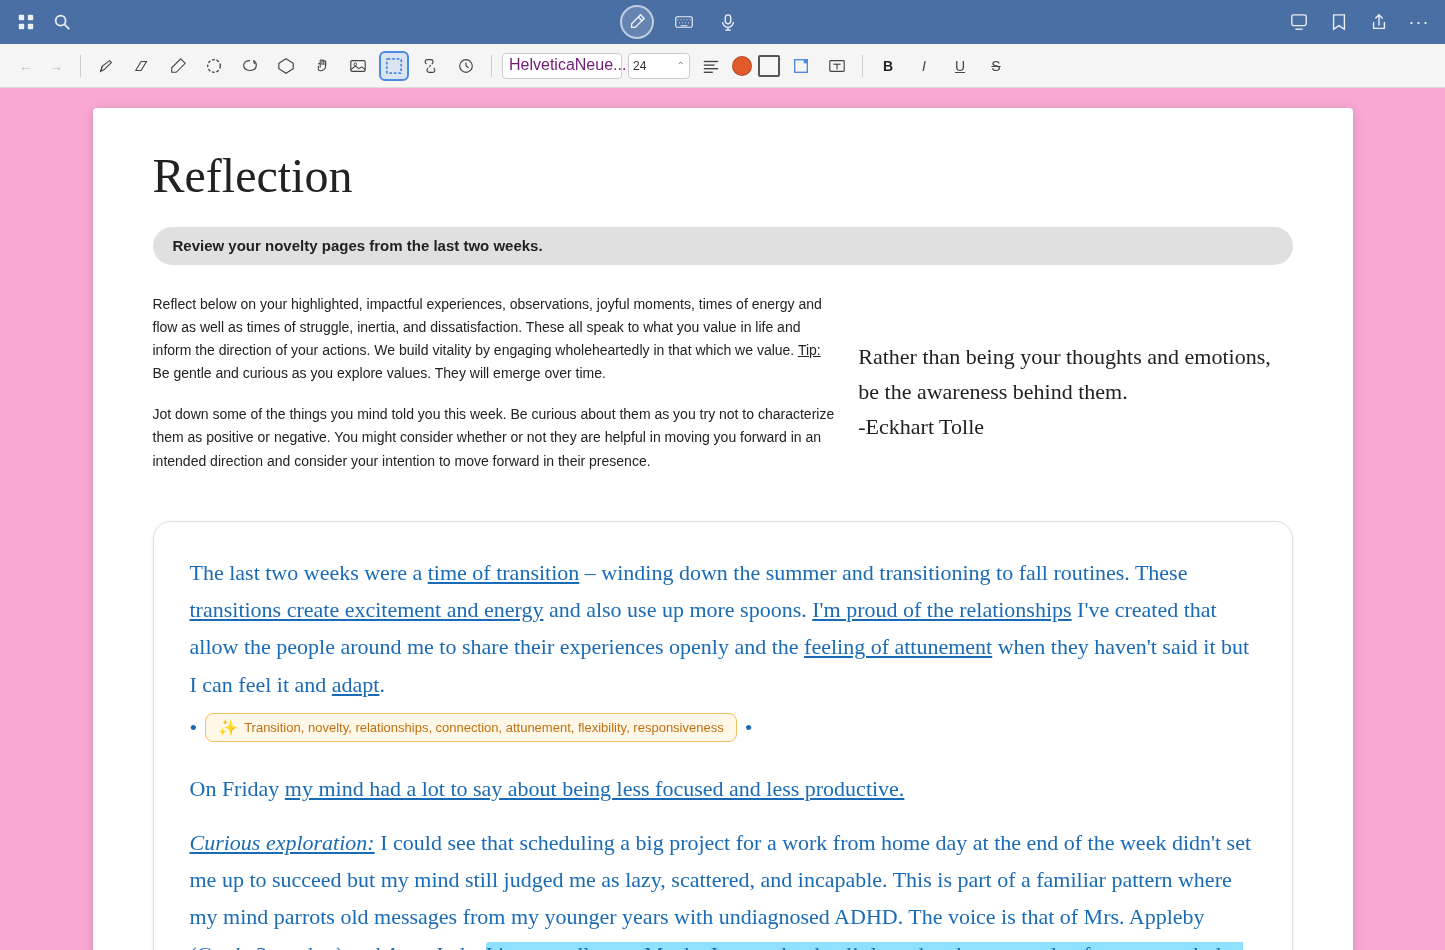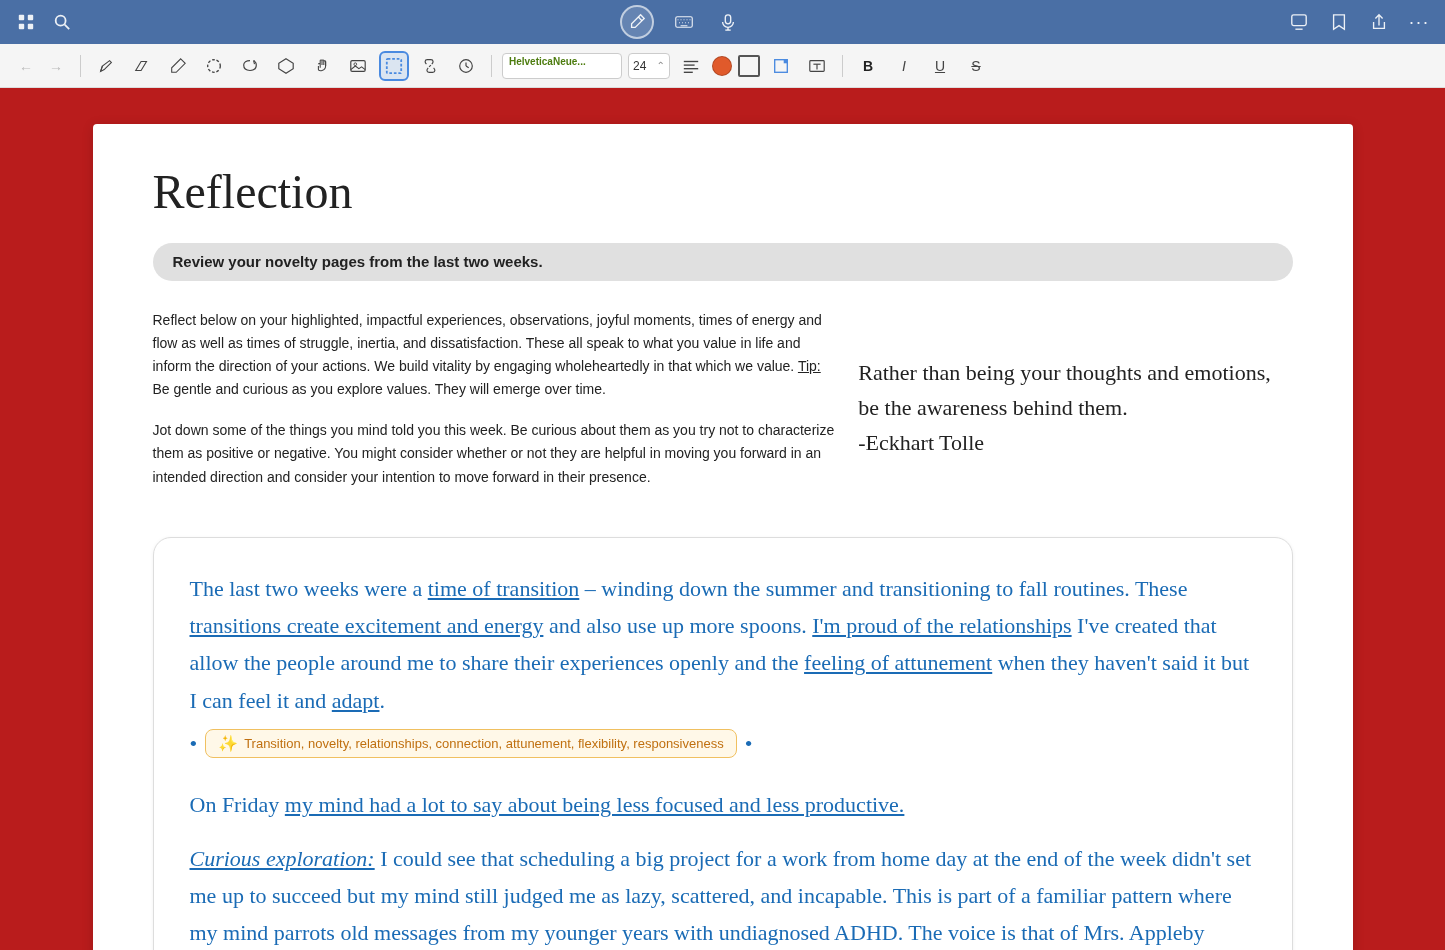--- a/index.html
+++ b/index.html
@@ -59,60 +59,59 @@
       color: #444;
     }
     .toolbar-btn.active { background: rgba(70,130,210,0.2); }
     .toolbar-divider { width: 1px; height: 22px; background: #ccc; margin: 0 4px; }
 
     .font-name-field {
       background: white;
       border: 1px solid #ccc;
       border-radius: 4px;
       padding: 2px 6px;
-      font-size: 10px;
-      color: #4d7c0f;
+      font-size: 16px;
+      color: #701a75;
       width: 120px;
       height: 26px;
-      font-weight: bold;
     }
     .font-size-field {
       background: white;
       border: 1px solid #ccc;
       border-radius: 4px;
       padding: 2px 4px;
       font-size: 12px;
       color: #333;
-      width: 42px;
+      width: 62px;
       height: 26px;
       display: flex; align-items: center; justify-content: space-between;
     }
 
     .color-circle {
       width: 20px; height: 20px;
       border-radius: 50%;
       background: #e05a2b;
       border: 1px solid rgba(0,0,0,0.2);
       cursor: pointer;
     }
     .square-outline {
       width: 22px; height: 22px;
       border: 2px solid #555;
       border-radius: 2px;
       cursor: pointer;
     }
 
     
     .main-content {
-      background: #b91c1c;
+      background: #f9a8d4;
       height: calc(950px - 44px - 44px);
       display: flex;
       align-items: flex-start;
       justify-content: center;
-      padding: 36px;
+      padding: 20px;
       overflow-y: auto;
     }
 
     .page {
       background: white;
       width: 1260px;
       min-height: 850px;
       border-radius: 4px;
       box-shadow: 0 2px 12px rgba(0,0,0,0.15);
       padding: 40px 60px;

